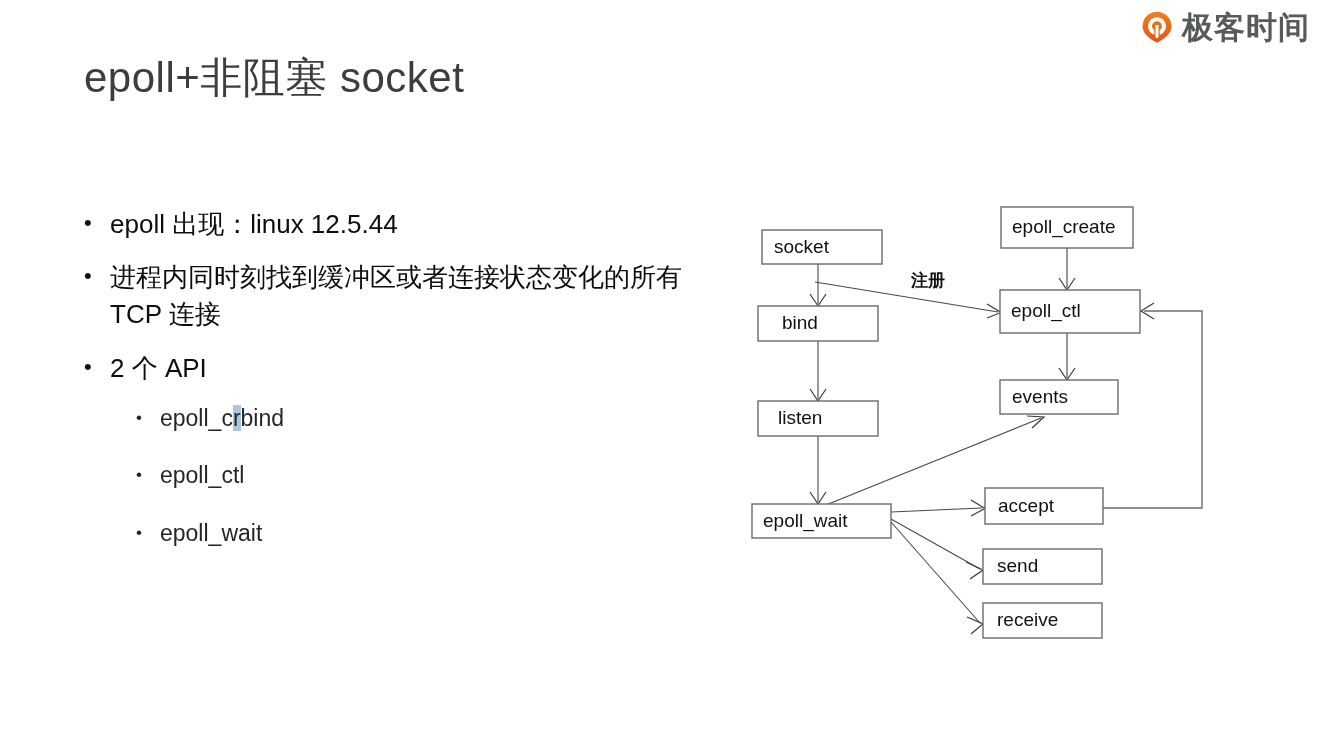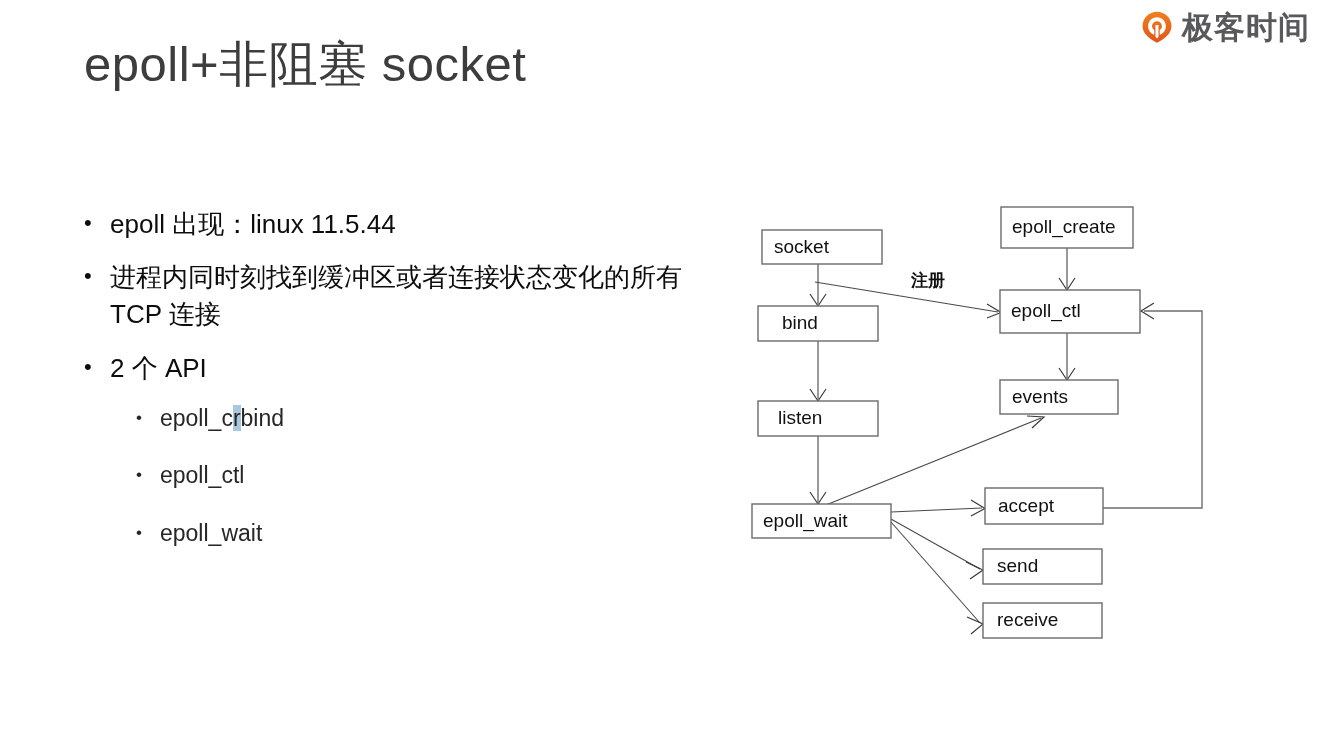--- a/index.html
+++ b/index.html
@@ -37,22 +37,22 @@
     color: #58595b;
     letter-spacing: 1px;
     line-height: 1;
     white-space: nowrap;
   }
 
   
   #slide-title {
     position: absolute;
     left: 84px;
-    top: 32px;
-    font-size: 49px;
+    top: 50px;
+    font-size: 42px;
     font-weight: 300;
     color: #3d3d3d;
     letter-spacing: 0.5px;
     white-space: nowrap;
   }
 
   
   #bullet-list {
     position: absolute;
     left: 84px;
@@ -164,21 +164,21 @@
   </svg>
   <span class="logo-text">极客时间</span>
 </div>
 
 <div id="slide-title">epoll+非阻塞 socket</div>
 
 <div id="bullet-list">
 
   <div class="bullet-l1">
     <span class="dot">•</span>
-    <span class="txt">epoll 出现：linux 11.5.44</span>
+    <span class="txt">epoll 出现：linux 12.5.44</span>
   </div>
 
   <div class="bullet-l1">
     <span class="dot">•</span>
     <span class="txt">进程内同时刻找到缓冲区或者连接状态变化的所有 TCP 连接</span>
   </div>
 
   <div class="bullet-l1">
     <span class="dot">•</span>
     <span class="txt">2 个 API</span>

